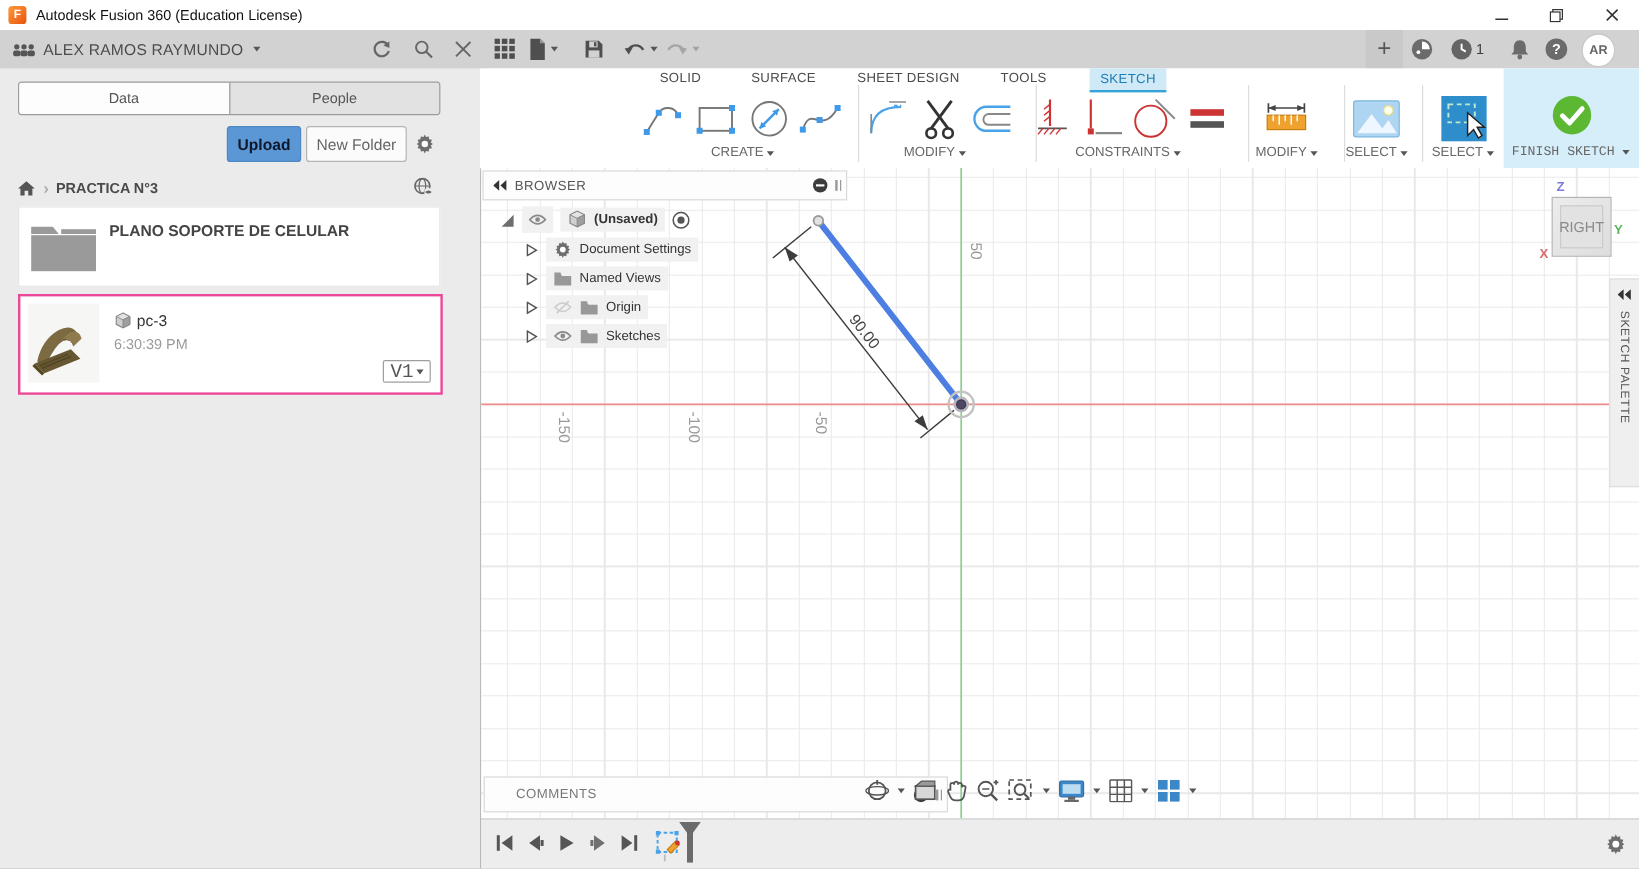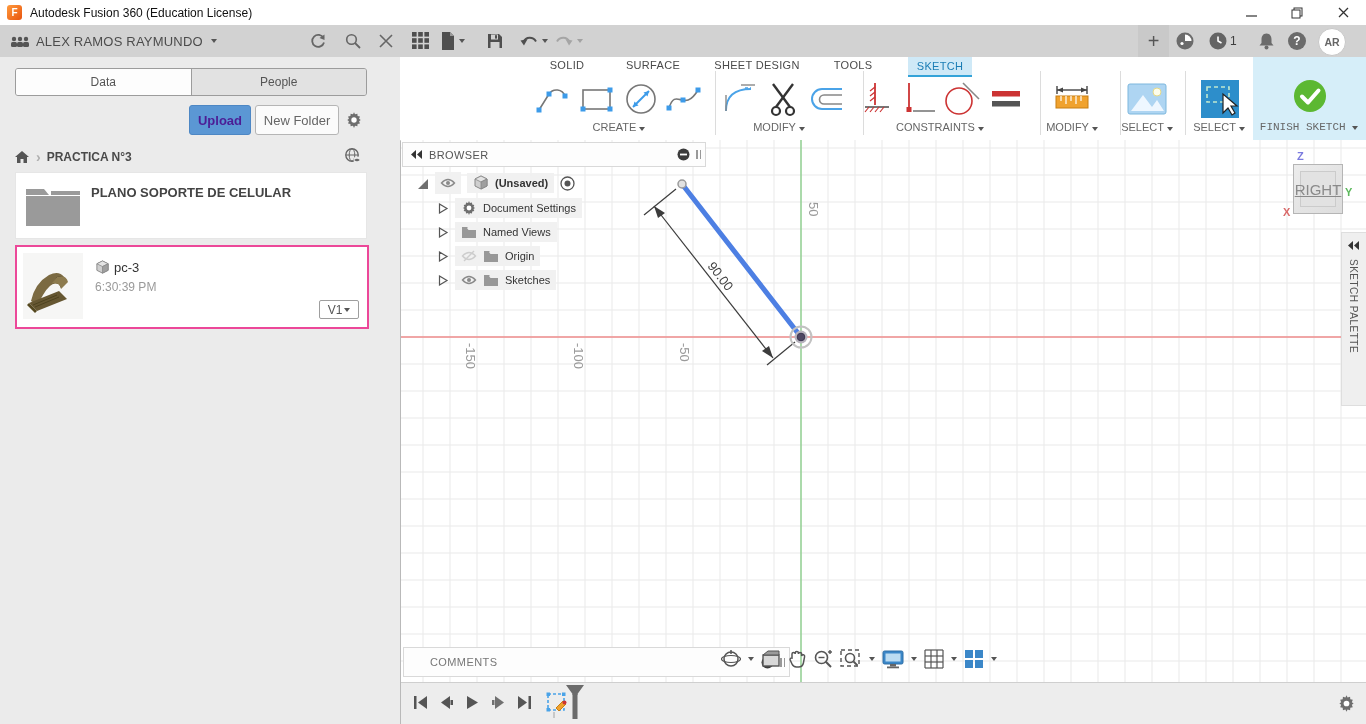--- a/index.html
+++ b/index.html
@@ -17,34 +17,34 @@
   .wbtn{width:46px;height:25px;display:flex;align-items:center;justify-content:center;}
   
   .datapanel{position:absolute;left:0;top:25px;width:400px;height:699px;background:#ebebeb;border-right:1px solid #b9b9b9;}
   .dp-header{position:absolute;left:0;top:0;width:400px;height:32px;background:#d2d2d2;display:flex;align-items:center;}
   .dp-user{font-size:13px;color:#4c4c4c;margin-left:8px;letter-spacing:.2px;}
   .seg{position:absolute;left:15px;top:43px;width:350px;height:26px;display:flex;border:1px solid #9c9c9c;border-radius:3px;overflow:hidden;background:#e2e2e2;}
   .seg button{flex:1;border:none;font-size:12px;color:#555;background:#e2e2e2;font-family:inherit;}
   .seg button.active{background:#fdfdfd;}
   .seg button + button{border-left:1px solid #9c9c9c;}
   .btn-upload{position:absolute;left:189px;top:80px;width:60px;height:28px;background:#5b97d4;border:1px solid #4d87c4;border-radius:3px;
-      color:#4c1d95;font-size:13px;font-weight:bold;display:flex;align-items:center;justify-content:center;}
+      color:#0f172a;font-size:13px;font-weight:bold;display:flex;align-items:center;justify-content:center;}
   .btn-newfolder{position:absolute;left:255px;top:80px;width:82px;height:28px;background:#fbfbfb;border:1px solid #b5b5b5;border-radius:3px;
       color:#666;font-size:13px;display:flex;align-items:center;justify-content:center;}
   .crumb{position:absolute;left:14px;top:124px;display:flex;align-items:center;gap:6px;}
   .crumb-sep{color:#b0b0b0;font-size:14px;font-weight:bold;}
   .crumb-label{font-size:12px;font-weight:bold;color:#4a4a4a;}
   .card{position:absolute;left:15px;width:350px;background:#fff;}
   .folder-card{top:147px;height:65px;border:1px solid #e6e6e6;}
   .file-card{top:220px;height:80px;border:2px solid #ec4899;}
   .card-title{font-size:13px;color:#444;font-weight:bold;}
   .file-name{font-size:13px;color:#333;}
   .file-time{font-size:12px;color:#9a9a9a;}
   .vbadge{position:absolute;right:8px;bottom:8px;width:38px;height:17px;border:1px solid #9e9e9e;border-radius:2px;background:#fff;
-      display:flex;align-items:center;justify-content:center;font-size:12px;color:#555;gap:2px;}
+      display:flex;align-items:center;justify-content:center;font-size:16px;color:#555;gap:2px;font-family:Liberation Mono, monospace;}
   
   .topbar{position:absolute;left:400px;top:25px;width:966px;height:32px;background:#d2d2d2;}
   .doc-tab{position:absolute;top:0;height:32px;display:flex;align-items:center;justify-content:center;font-size:12px;color:#3f3f3f;gap:6px;}
   .tab-close{position:absolute;right:12px;top:9px;}
   .caret{width:0;height:0;border-left:3.5px solid transparent;border-right:3.5px solid transparent;border-top:4px solid #555;display:inline-block;}
   .caret.dis{border-top-color:#a2a2a2;}
   
   .ribbon{position:absolute;left:400px;top:57px;width:966px;height:83px;background:#ffffff;border-bottom:1px solid #cfcfcf;}
   .rib-tab{position:absolute;top:2px;height:16px;font-size:11px;color:#4a4a4a;letter-spacing:.3px;text-align:center;}
   .rib-tab.active{color:#1b7db5;background:#cfe9f7;top:0;height:18px;line-height:18px;}
@@ -70,21 +70,21 @@
   
   .comments{position:absolute;left:2px;top:507px;width:385px;height:28px;background:rgba(253,253,253,.95);border:1px solid #d9d9d9;
       display:flex;align-items:center;font-size:11px;color:#777;letter-spacing:.4px;}
   
   .navbar{position:absolute;left:320px;top:509px;display:flex;align-items:center;gap:7px;}
   
   .viewcube{position:absolute;left:880px;top:12px;width:75px;height:75px;}
   .cube-face{position:absolute;left:12px;top:12px;width:48px;height:48px;background:linear-gradient(135deg,#ececec,#dddddd);
       border:1px solid #b5b5b5;display:flex;align-items:center;justify-content:center;}
   .cube-inner{width:34px;height:34px;background:#e2e2e2;border:1px solid #cbcbcb;display:flex;align-items:center;justify-content:center;
-      font-size:15px;color:#8a8a8a;text-decoration:underline;}
+      font-size:12px;color:#8a8a8a;}
   .axis-lab{position:absolute;font-size:11px;font-weight:bold;}
   
   .palette-tab{position:absolute;left:940px;top:92px;width:25px;height:172px;background:#efefef;border:1px solid #dedede;}
   .palette-label{writing-mode:vertical-rl;font-size:10px;color:#555;letter-spacing:.5px;position:absolute;left:6px;top:26px;}
   
   .timeline{position:absolute;left:401px;top:682px;width:965px;height:42px;background:#ededed;border-top:1px solid #cfcfcf;}
   .play-icons{position:absolute;left:12px;top:12px;display:flex;gap:11px;align-items:center;} .i16{width:16px;height:16px;}
   .handle{display:inline-flex;gap:2px;margin-left:6px;}
   .handle i{width:1.5px;height:9px;background:#999;display:block;}
 </style>

